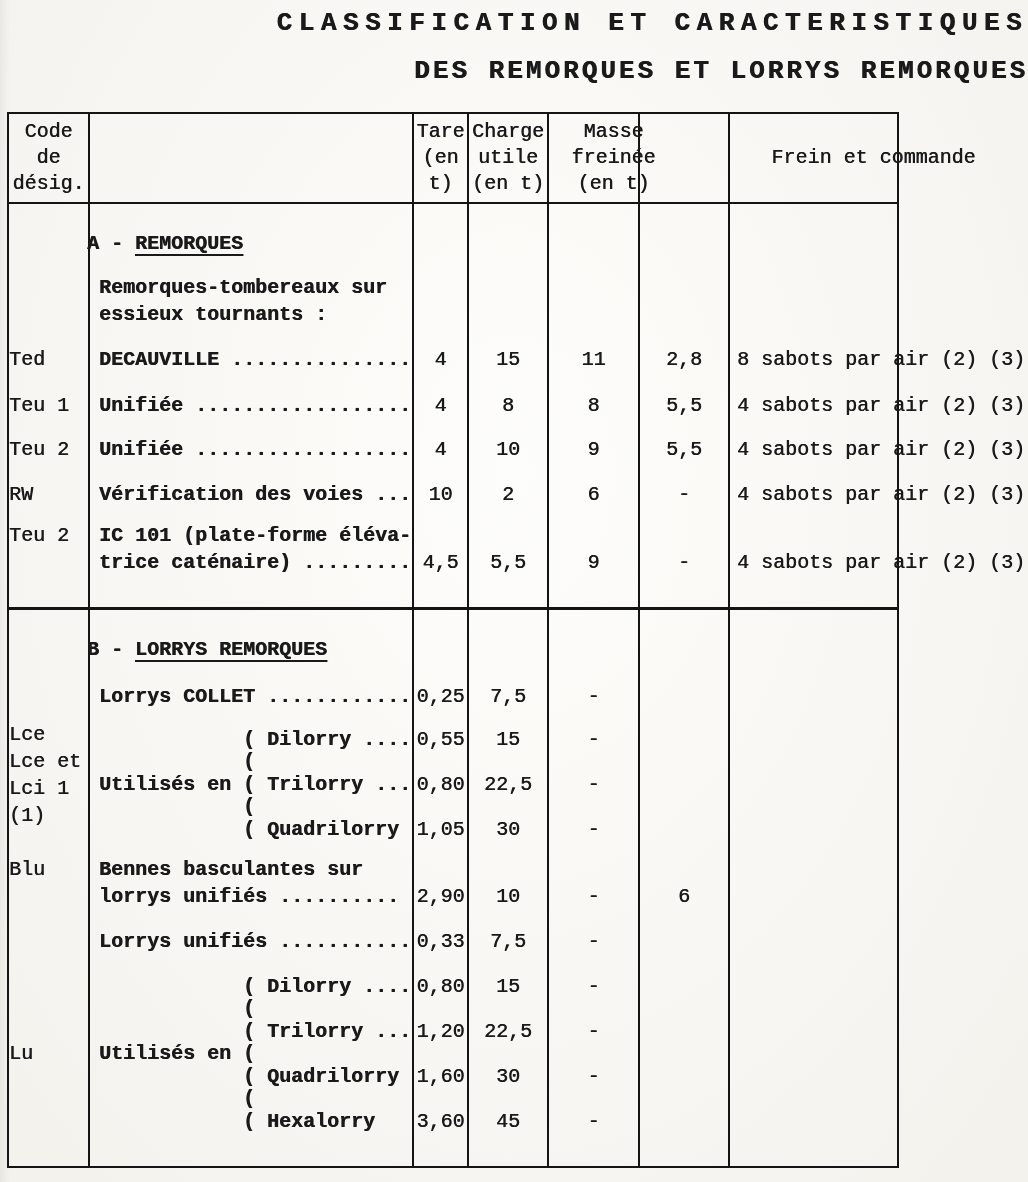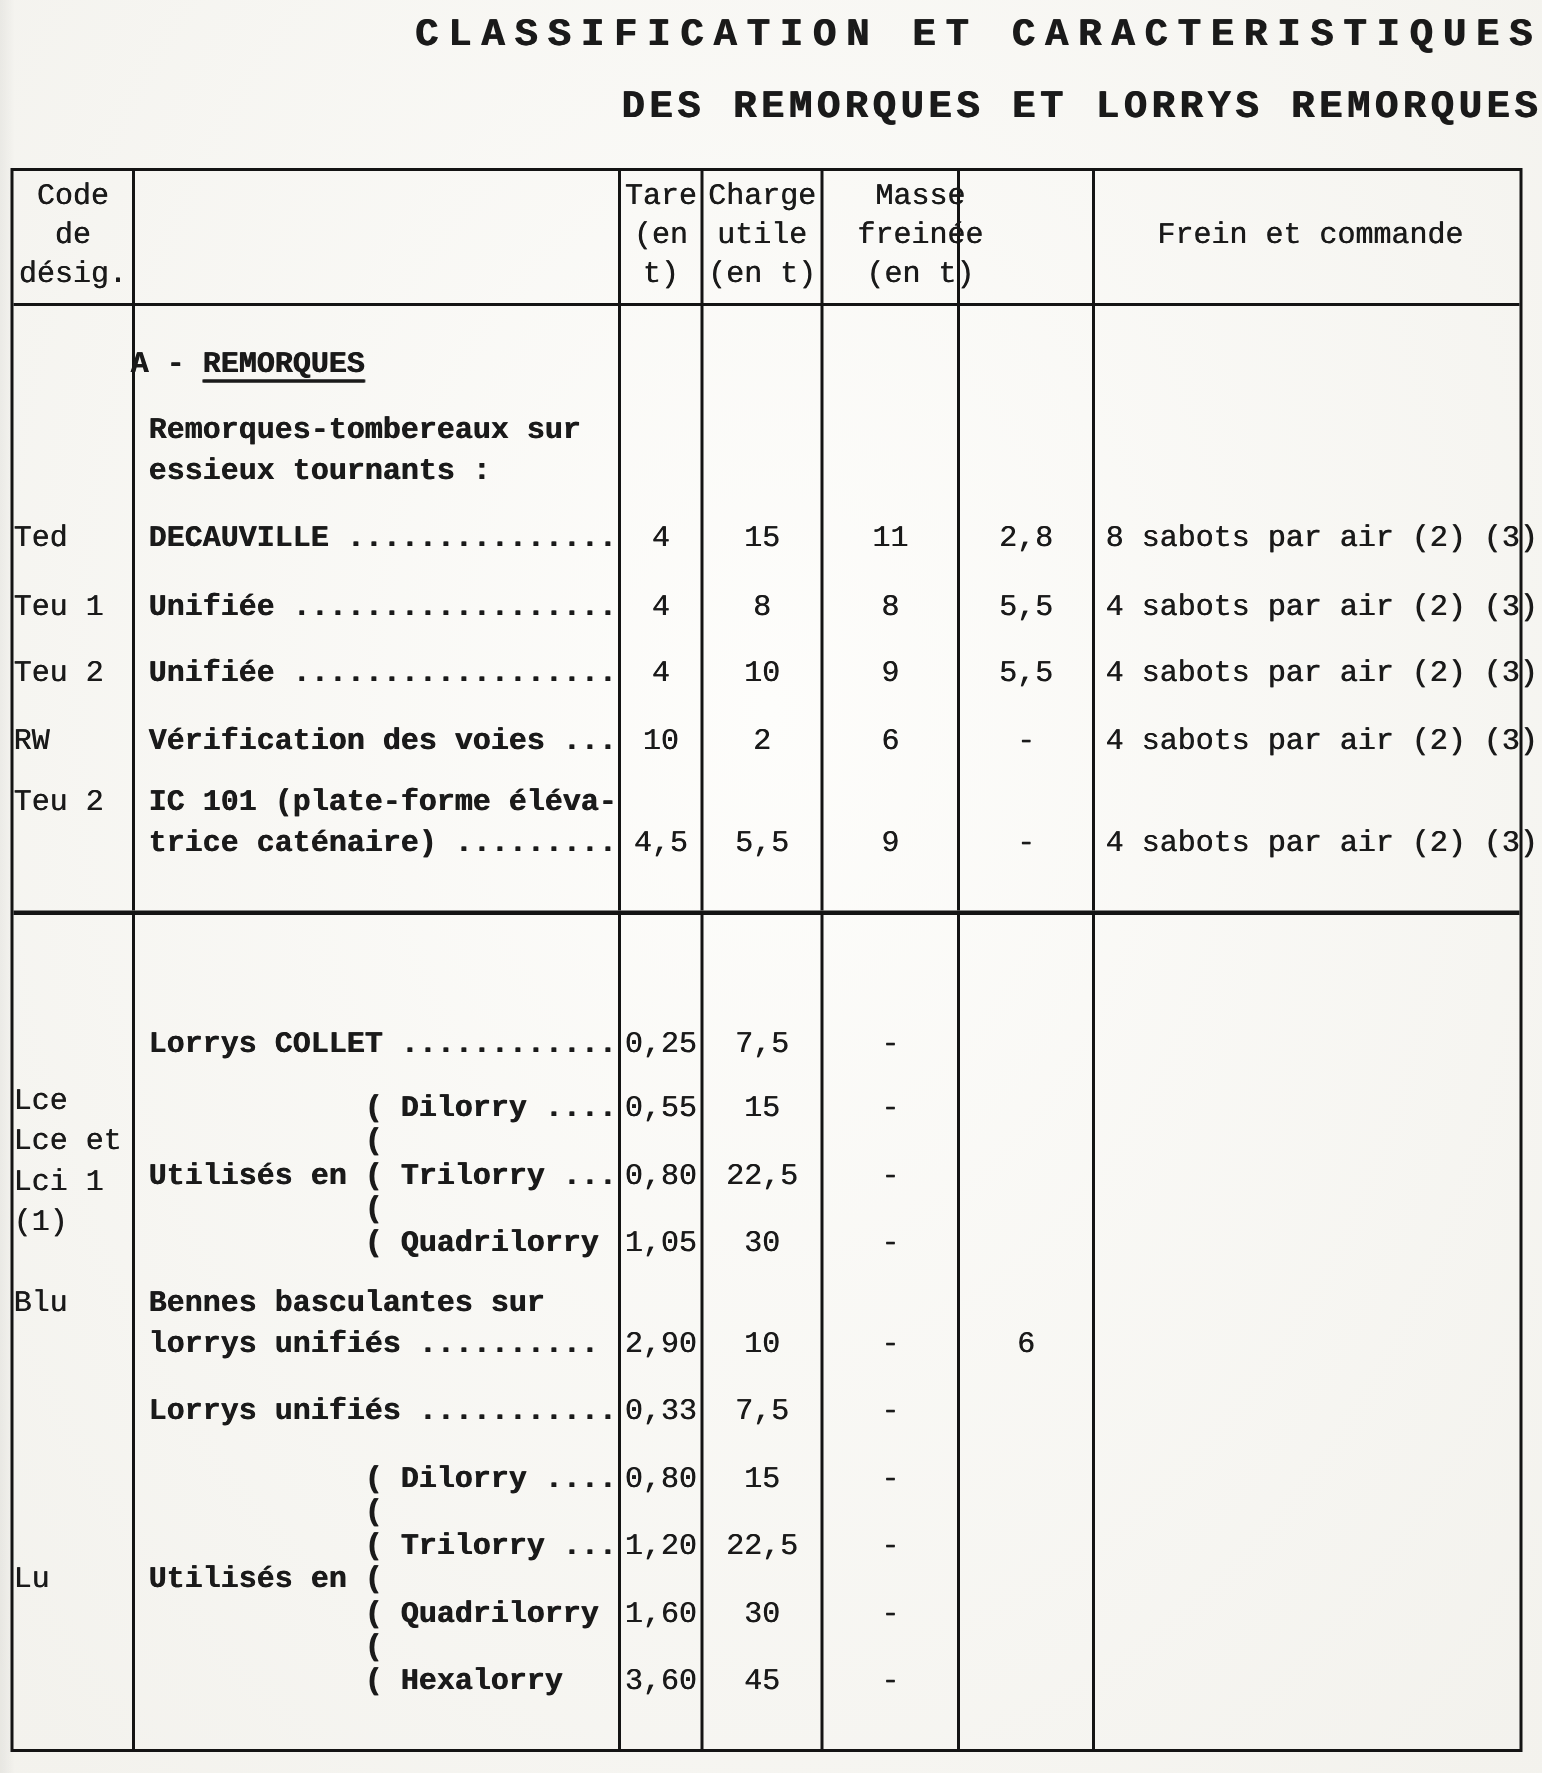--- a/index.html
+++ b/index.html
@@ -20,21 +20,21 @@
   .title{
     position:absolute;left:0;width:1028px;text-align:right;
     font-weight:bold;font-size:26px;
     text-shadow:.6px 0 0 currentColor;
     white-space:pre;
   }
   .title1{top:8px;letter-spacing:6.5px;}
   .title2{top:56px;letter-spacing:3px;}
 
   .doc-table{
-    position:absolute;left:7px;top:112px;width:1008px;height:1056px;
+    position:absolute;left:7px;top:112px;width:892px;height:1056px;
     border:2px solid #141414;box-sizing:border-box;
   }
   .band{position:relative;width:100%;box-sizing:border-box;}
   .thead{height:90px;border-bottom:2px solid #141414;}
   .section-a{height:406px;border-bottom:3px solid #141414;}
   .section-b{height:557px;}
 
   .vline{position:absolute;top:0;bottom:0;width:2px;background:#141414;}
   .v1{left:79px;} .v2{left:403px;} .v3{left:458px;}
   .v4{left:538px;} .v5{left:629px;} .v6{left:719px;}
@@ -167,20 +167,21 @@
     </div>
 
     <div class="band section-b">
       <div class="vline v1"></div>
       <div class="vline v2"></div>
       <div class="vline v3"></div>
       <div class="vline v4"></div>
       <div class="vline v5"></div>
       <div class="vline v6"></div>
 
+      <div class="sec-head" style="top:26px;"><span>B - </span><span class="und">LORRYS REMORQUES</span></div>
 
       <div class="row" style="top:111px;">
         <span class="cc1">Lce
 Lce et
 Lci 1
 (1)</span>
       </div>
 
       <div class="row" style="top:73px;">
         <span class="cc2">Lorrys COLLET ............</span>

